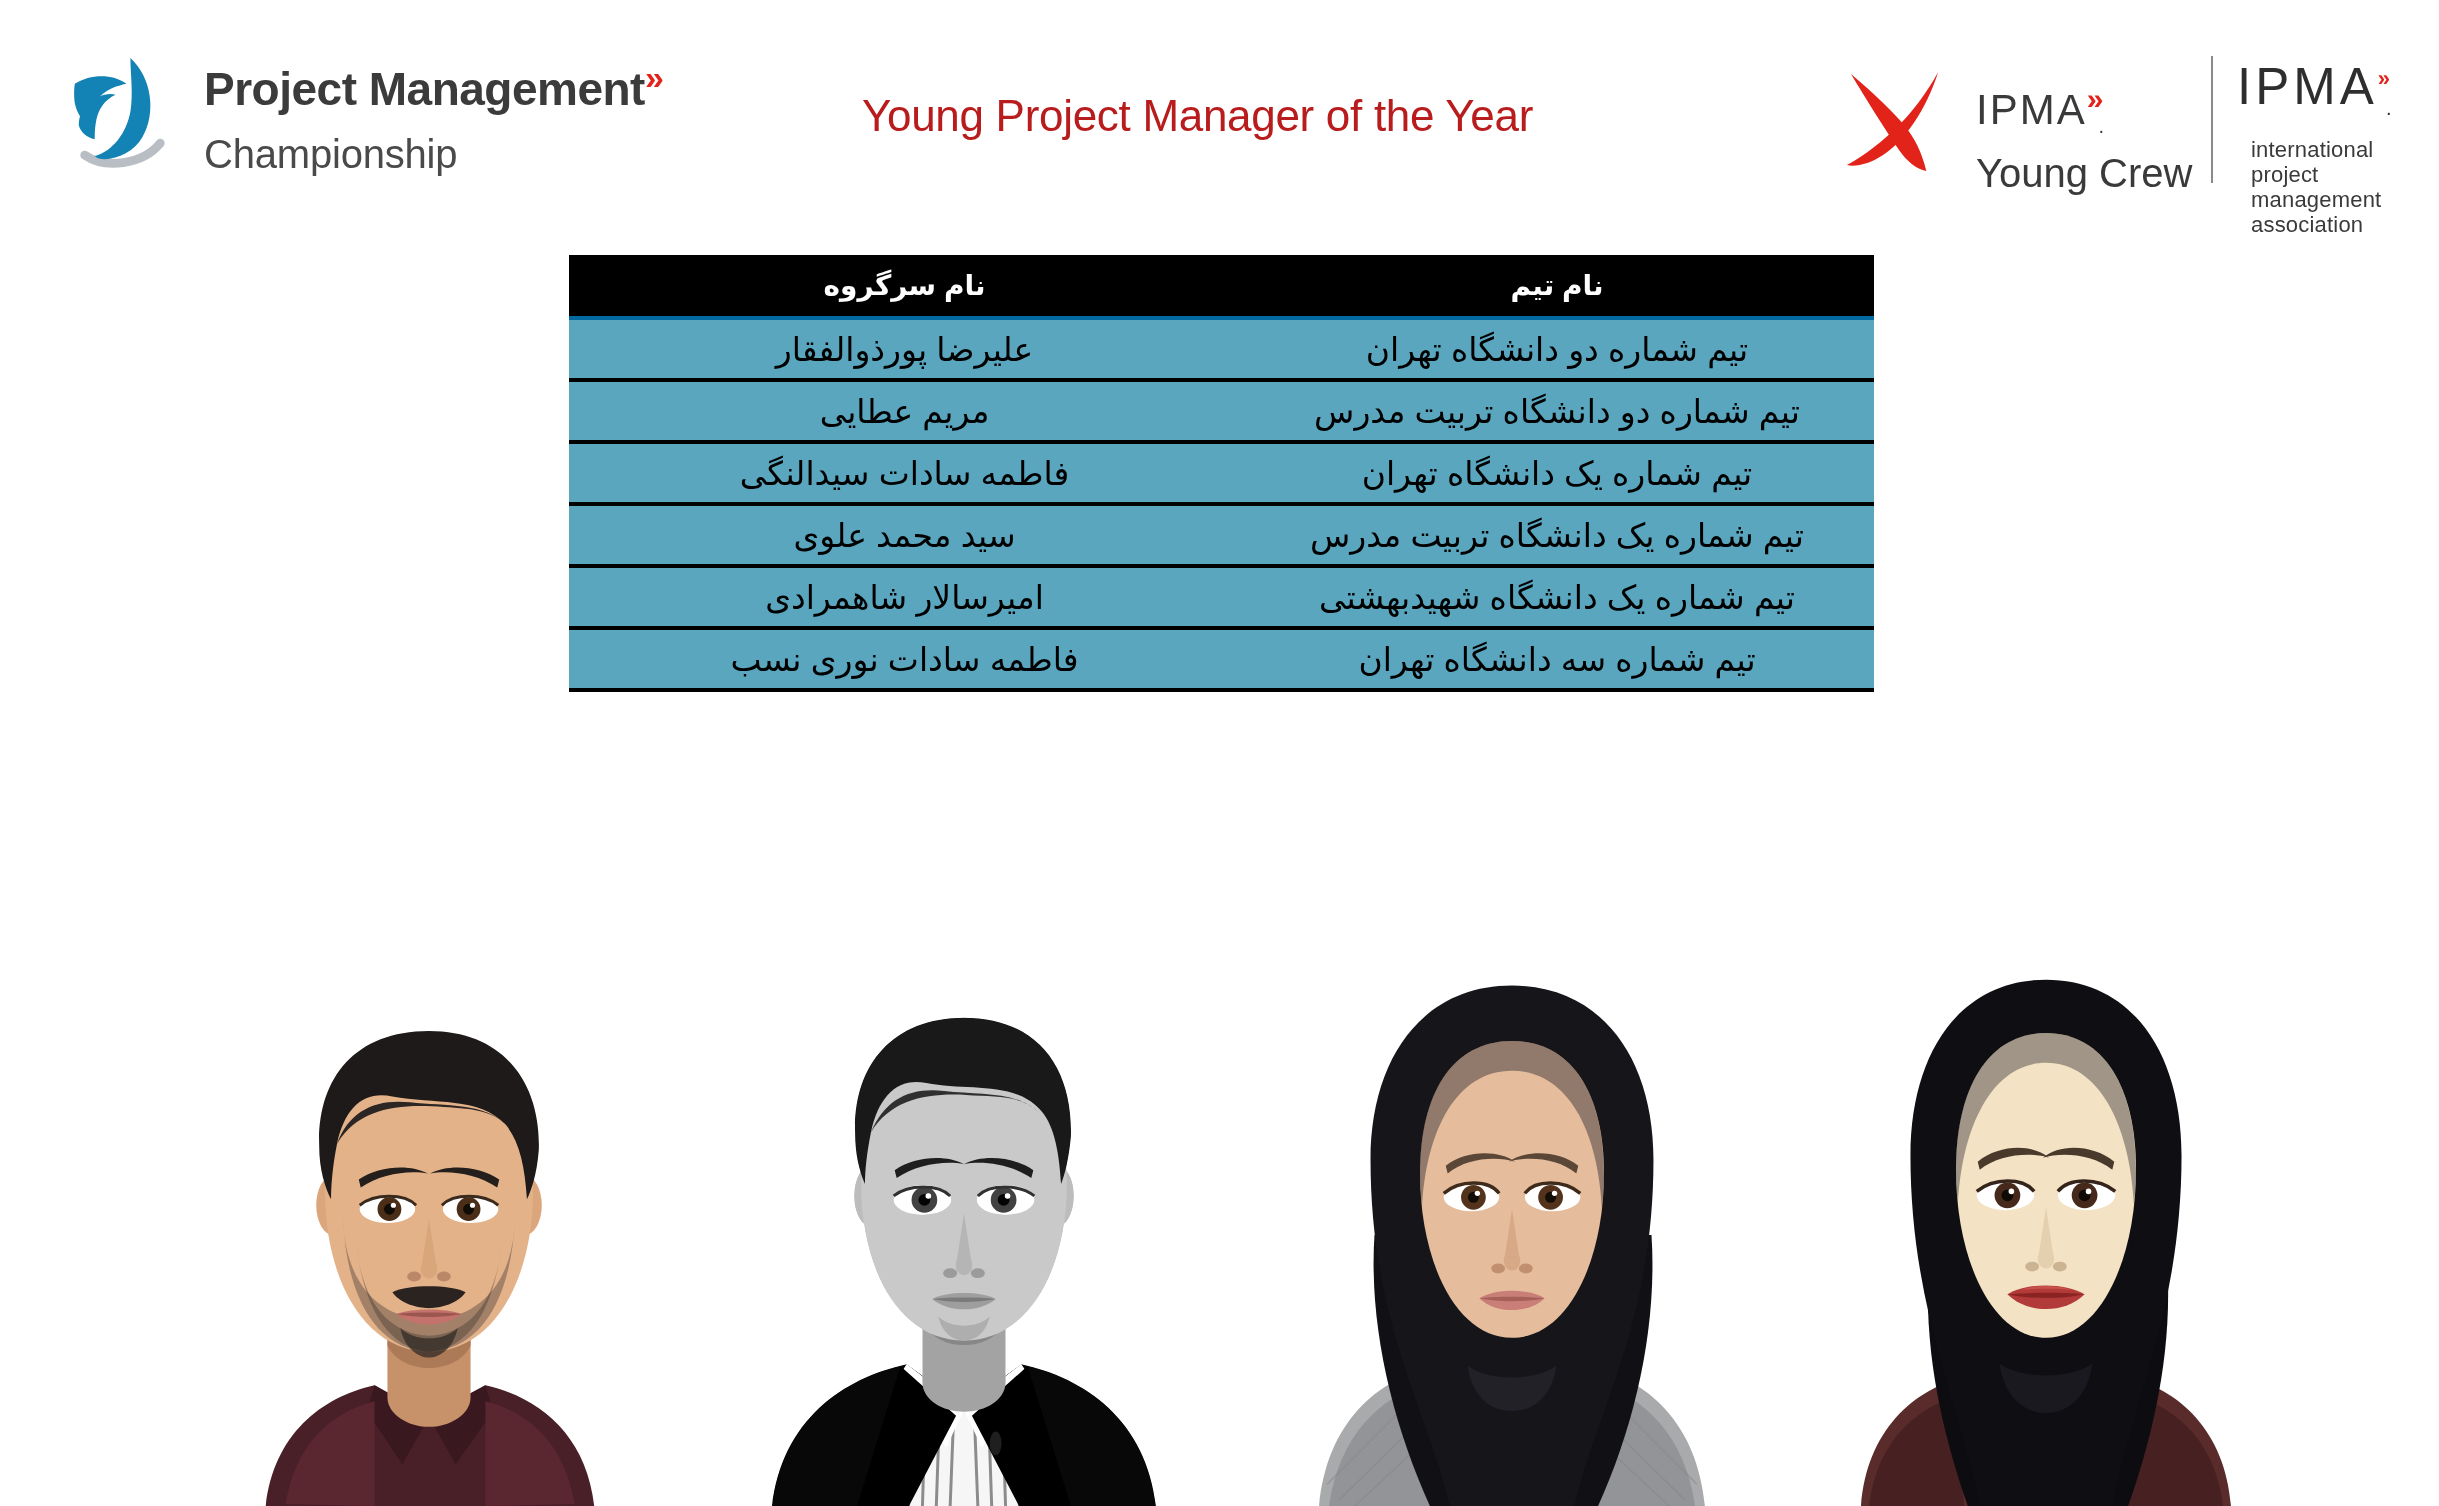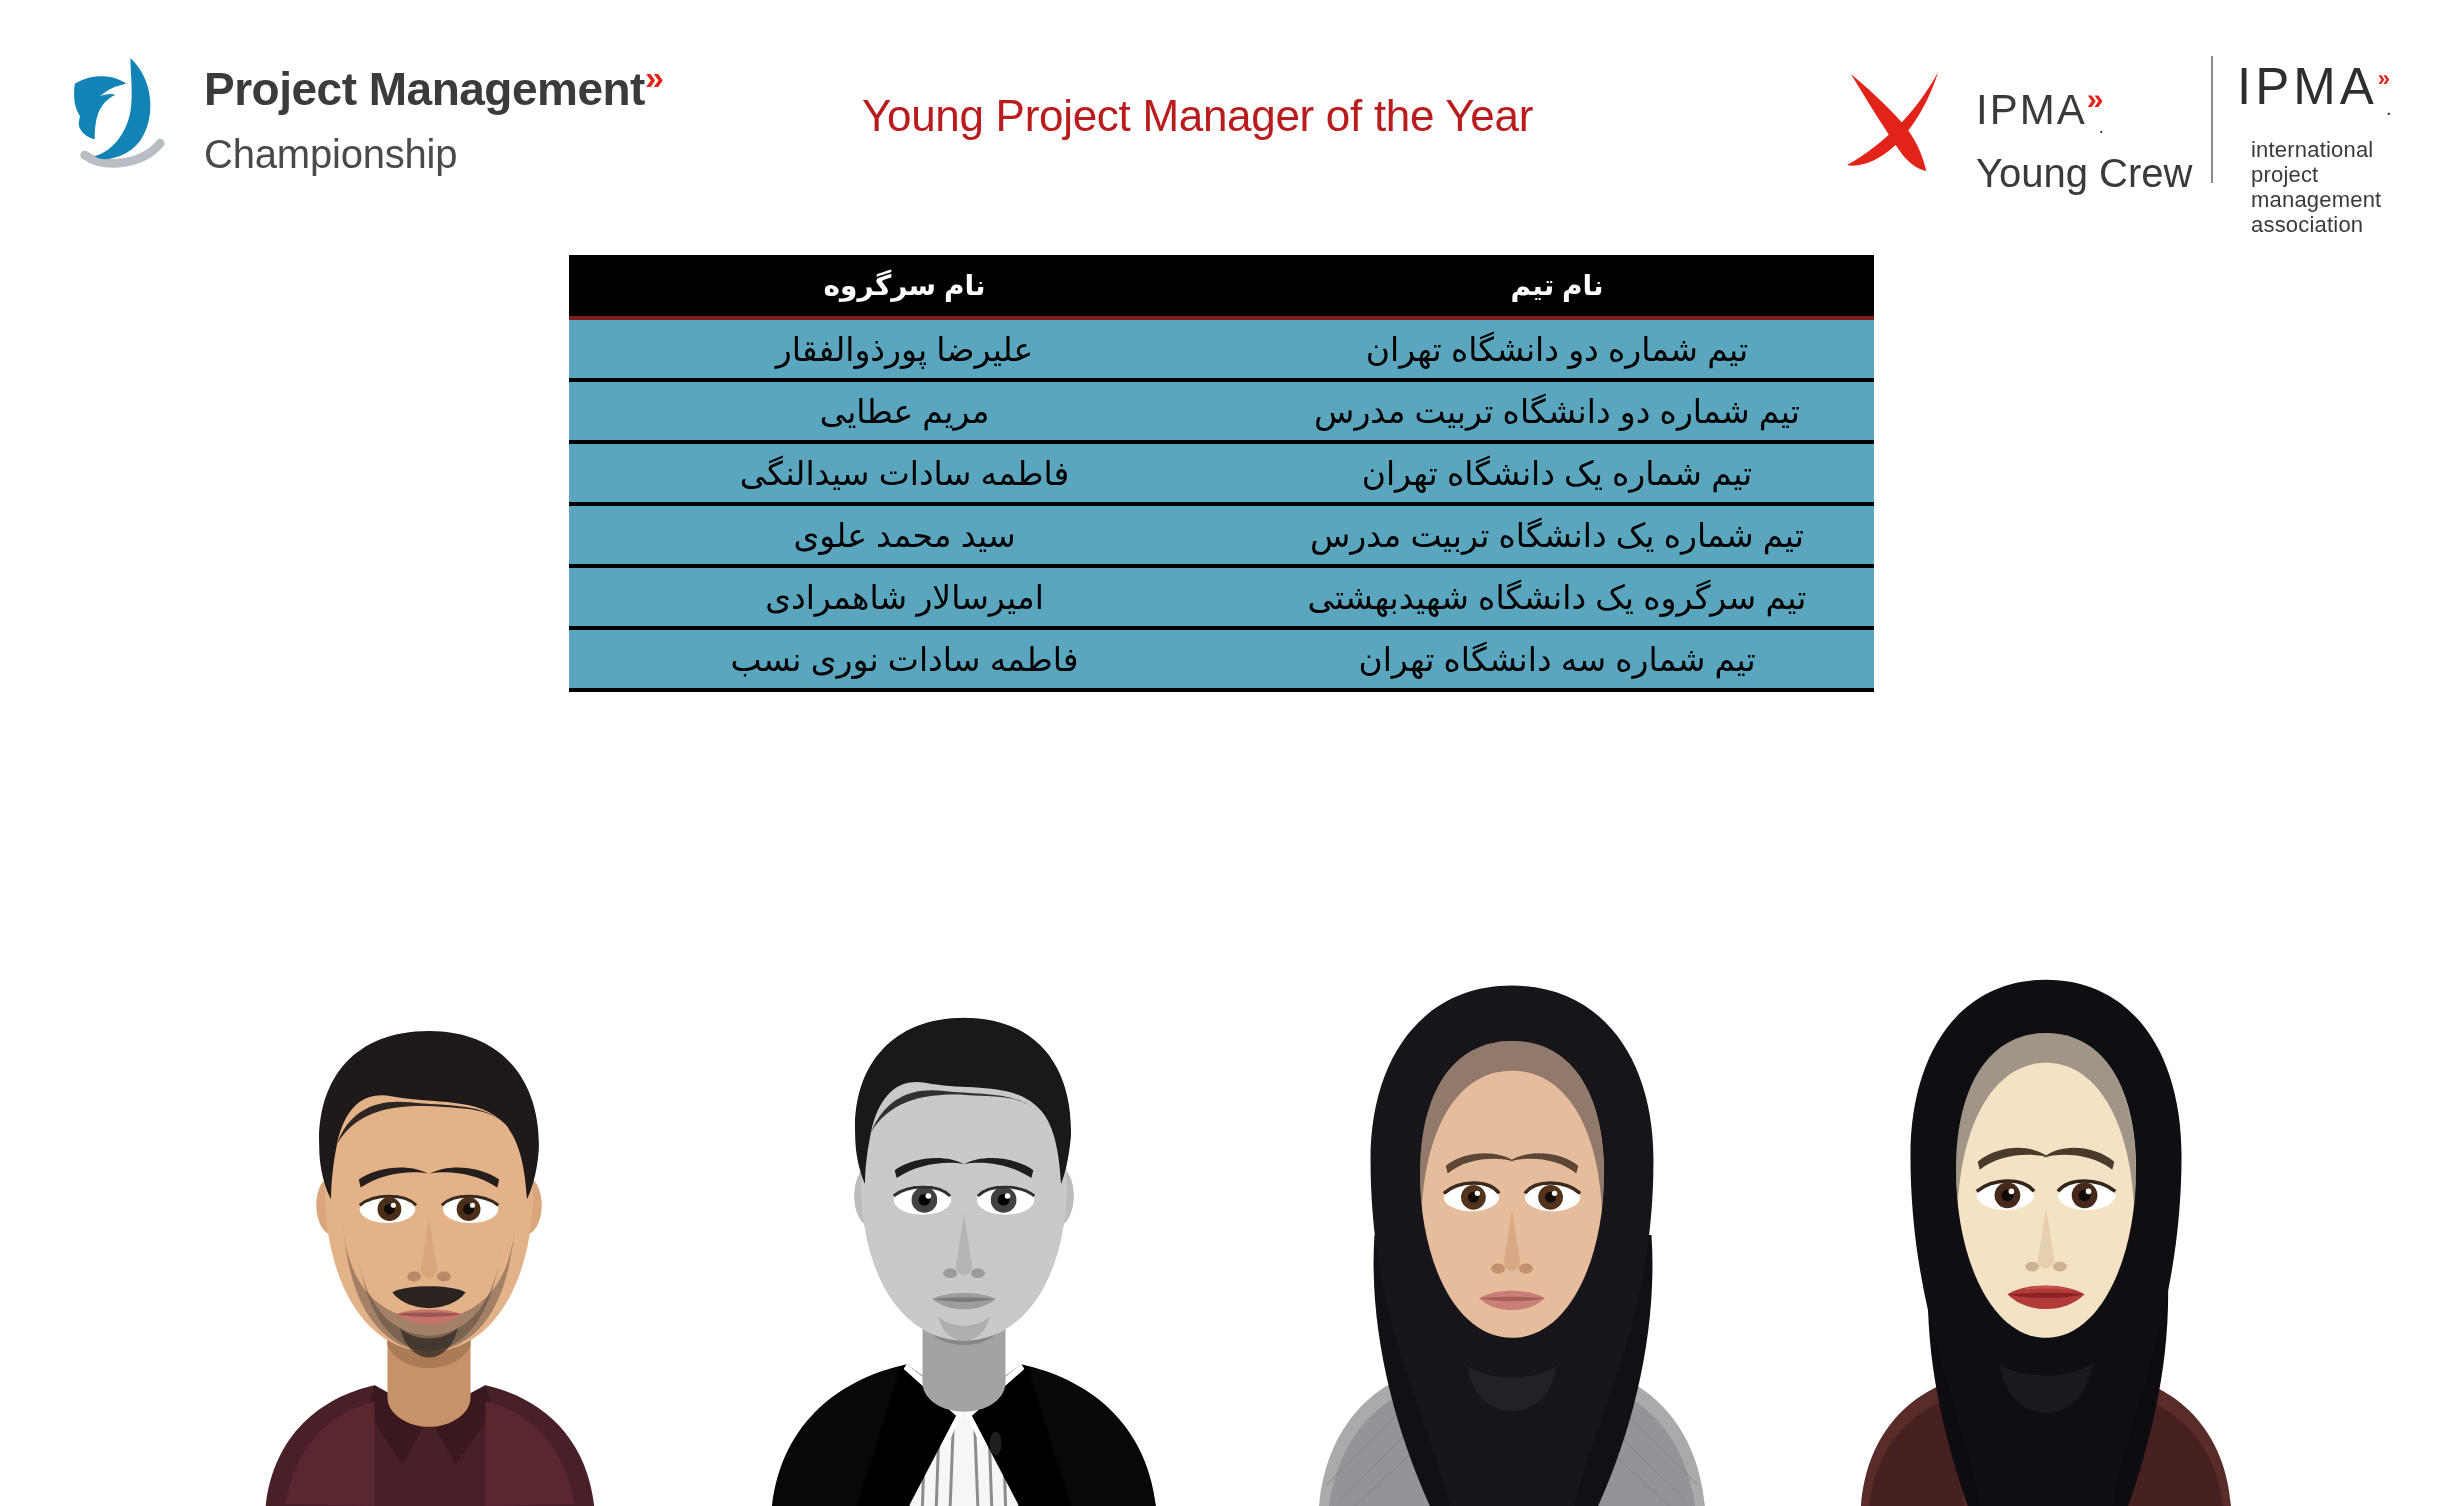--- a/index.html
+++ b/index.html
@@ -52,21 +52,21 @@
   .reg-dot{font-size:20px;vertical-align:sub;}
 
   
   #teams-table{
     position:absolute;left:569px;top:255px;width:1305px;
     border-collapse:collapse;table-layout:fixed;
     direction:rtl;
   }
   #teams-table th,#teams-table td{
     padding:0;margin:0;height:58px;vertical-align:middle;
-    border-top:4px solid #7f1d1d;border-bottom:4px solid #000;
+    border-top:4px solid #0369a1;border-bottom:4px solid #000;
   }
   #teams-table thead th{
     background:#000000;color:#ffffff;
     font-size:28px;font-weight:bold;
     border-top:none;border-bottom:none;
     height:61px;
   }
   #teams-table tbody td{
     background:#5AA6BF;color:#000000;
     font-size:33px;font-weight:normal;
@@ -153,21 +153,21 @@
       </tr>
       <tr>
         <td class="col-team cell-team">تیم شماره یک دانشگاه تهران</td>
         <td class="col-leader cell-leader">فاطمه سادات سیدالنگی</td>
       </tr>
       <tr>
         <td class="col-team cell-team">تیم شماره یک دانشگاه تربیت مدرس</td>
         <td class="col-leader cell-leader">سید محمد علوی</td>
       </tr>
       <tr>
-        <td class="col-team cell-team">تیم سرگروه یک دانشگاه شهیدبهشتی</td>
+        <td class="col-team cell-team">تیم شماره یک دانشگاه شهیدبهشتی</td>
         <td class="col-leader cell-leader">امیرسالار شاهمرادی</td>
       </tr>
       <tr>
         <td class="col-team cell-team">تیم شماره سه دانشگاه تهران</td>
         <td class="col-leader cell-leader">فاطمه سادات نوری نسب</td>
       </tr>
     </tbody>
 </table>
 
 <div id="photo-strip">

